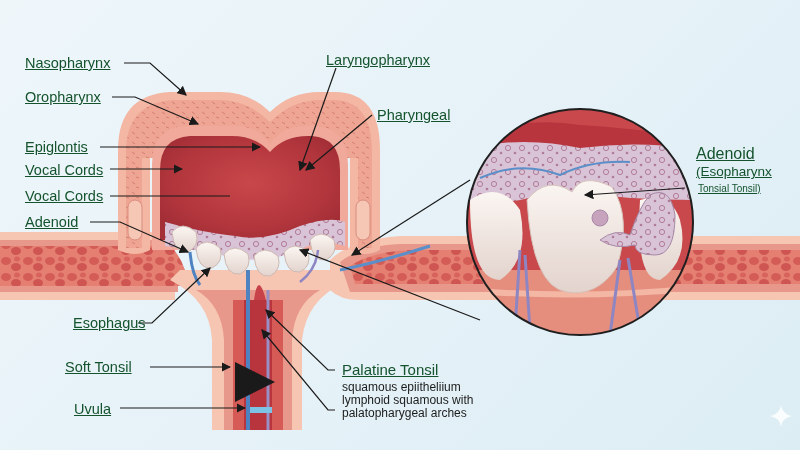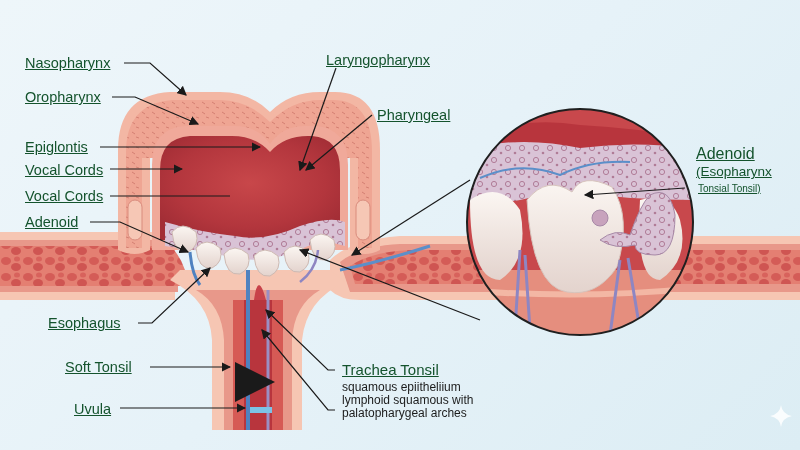--- a/index.html
+++ b/index.html
@@ -131,31 +131,31 @@
     <path d="M335,410 L328,410 L262,330" marker-end="url(#ar)"></path>
   </g>
 </svg>
 
 <div class="lbl" style="left:25px;top:55px">Nasopharynx</div>
 <div class="lbl" style="left:25px;top:89px">Oropharynx</div>
 <div class="lbl" style="left:25px;top:139px">Epiglontis</div>
 <div class="lbl" style="left:25px;top:162px">Vocal Cords</div>
 <div class="lbl" style="left:25px;top:188px">Vocal Cords</div>
 <div class="lbl" style="left:25px;top:214px">Adenoid</div>
-<div class="lbl" style="left:48px;top:315px">Esophagus</div>
+<div class="lbl" style="left:73px;top:315px">Esophagus</div>
 <div class="lbl" style="left:65px;top:359px">Soft Tonsil</div>
 <div class="lbl" style="left:74px;top:401px">Uvula</div>
 
 <div class="lbl" style="left:326px;top:52px">Laryngopharynx</div>
 <div class="lbl" style="left:377px;top:107px">Pharyngeal</div>
 
 <div class="lbl" style="left:696px;top:146px;font-size:16px">Adenoid</div>
 <div class="lbl" style="left:696px;top:164px;font-size:13.5px">(Esopharynx</div>
 <div class="lbl" style="left:698px;top:181px;font-size:10px">Tonsial Tonsil)</div>
 
-<div class="lbl" style="left:342px;top:362px;font-size:15px">Trachea Tonsil</div>
+<div class="lbl" style="left:342px;top:362px;font-size:15px">Palatine Tonsil</div>
 <div class="sub" style="left:342px;top:381px">squamous epiitheliium</div>
 <div class="sub" style="left:342px;top:394px">lymphoid squamous with</div>
 <div class="sub" style="left:342px;top:407px">palatopharygeal arches</div>
 
 <svg class="sparkle" viewBox="0 0 24 24">
   <path d="M12,1 Q13,10 23,12 Q13,14 12,23 Q11,14 1,12 Q11,10 12,1 Z" fill="#ffffff" opacity="0.85"></path>
 </svg>
 
 </body></html>

